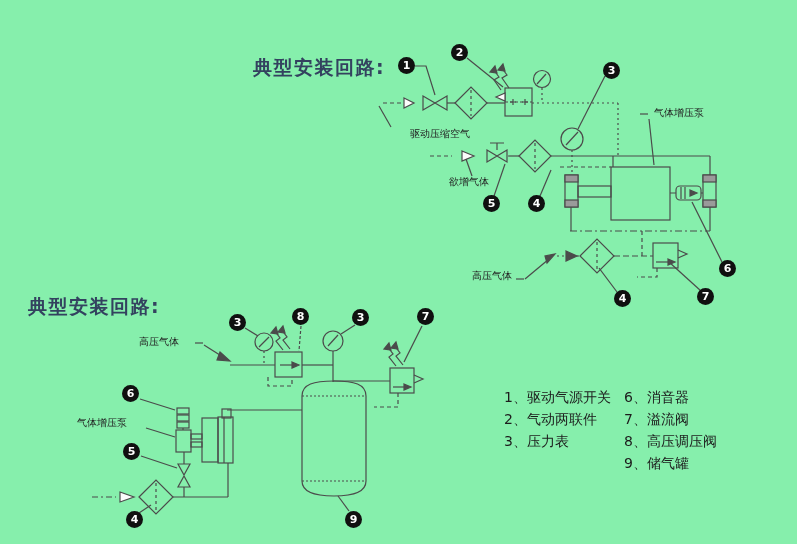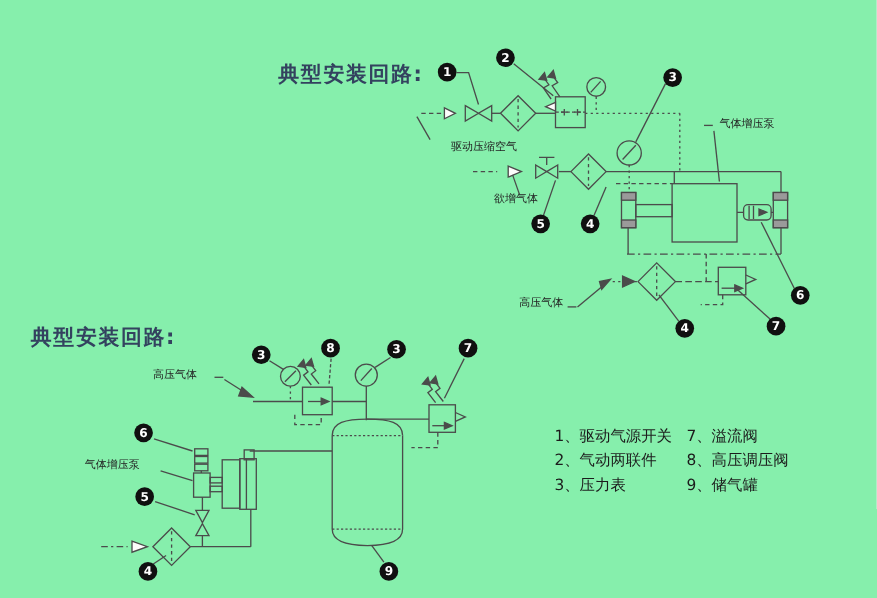--- a/index.html
+++ b/index.html
@@ -221,19 +221,20 @@
   <div class="badge" style="left:126px;top:511px;">4</div>
   <div class="badge" style="left:345px;top:511px;">9</div>
 
   <div class="legend">
     <div class="legend-col" style="left:8px;">
       <div class="legend-item">1、驱动气源开关</div>
       <div class="legend-item">2、气动两联件</div>
       <div class="legend-item">3、压力表</div>
     </div>
     <div class="legend-col" style="left:128px;">
+      <div class="legend-item">6、消音器</div>
       <div class="legend-item">7、溢流阀</div>
       <div class="legend-item">8、高压调压阀</div>
       <div class="legend-item">9、储气罐</div>
     </div>
   </div>
 
 </div>
 
 </body></html>

